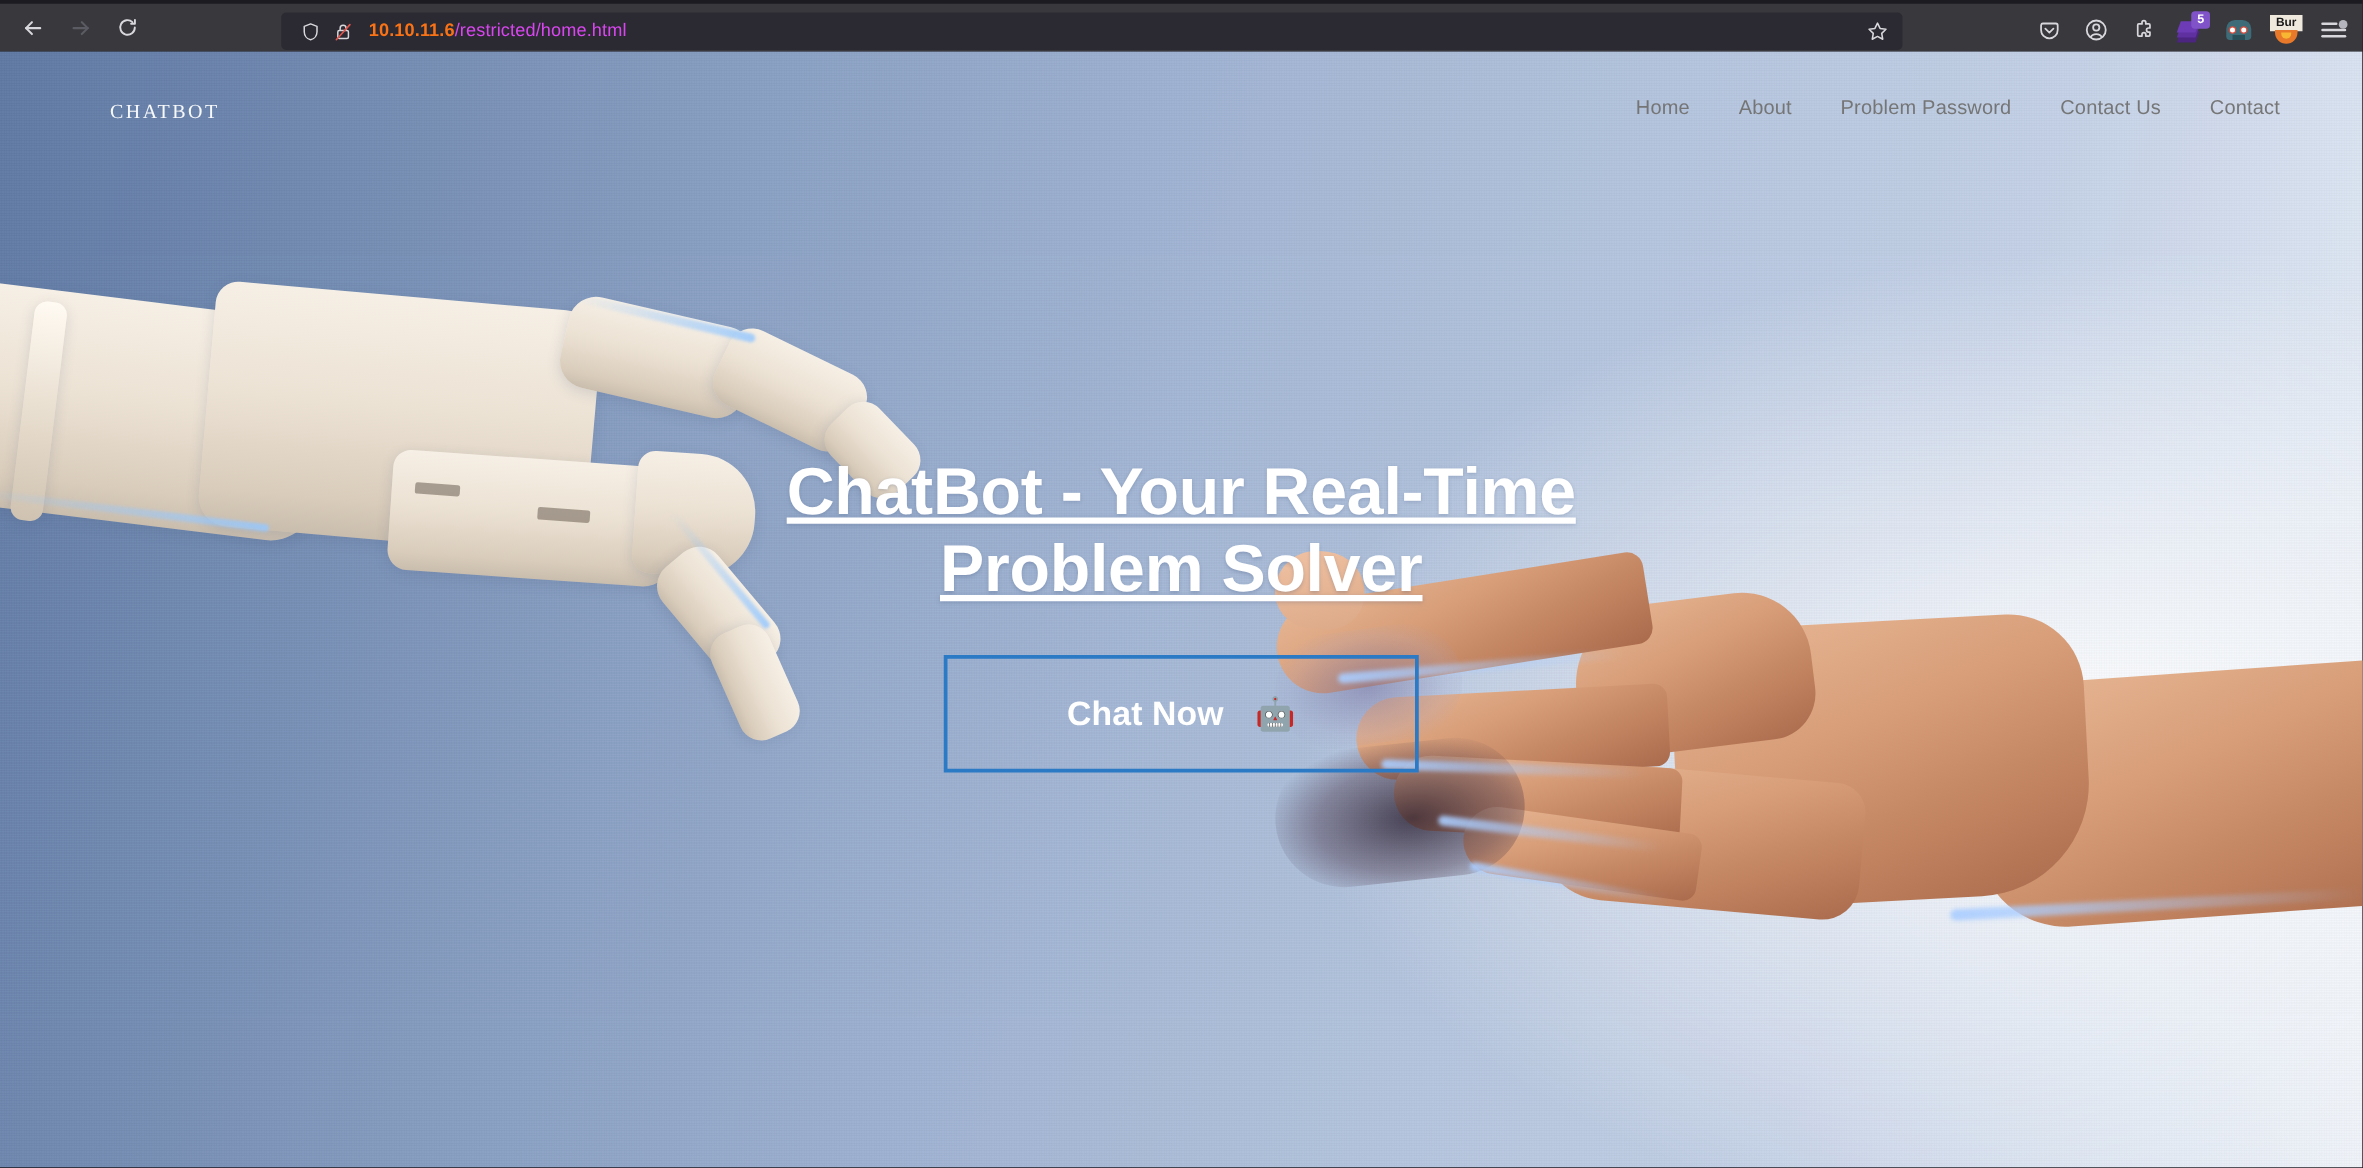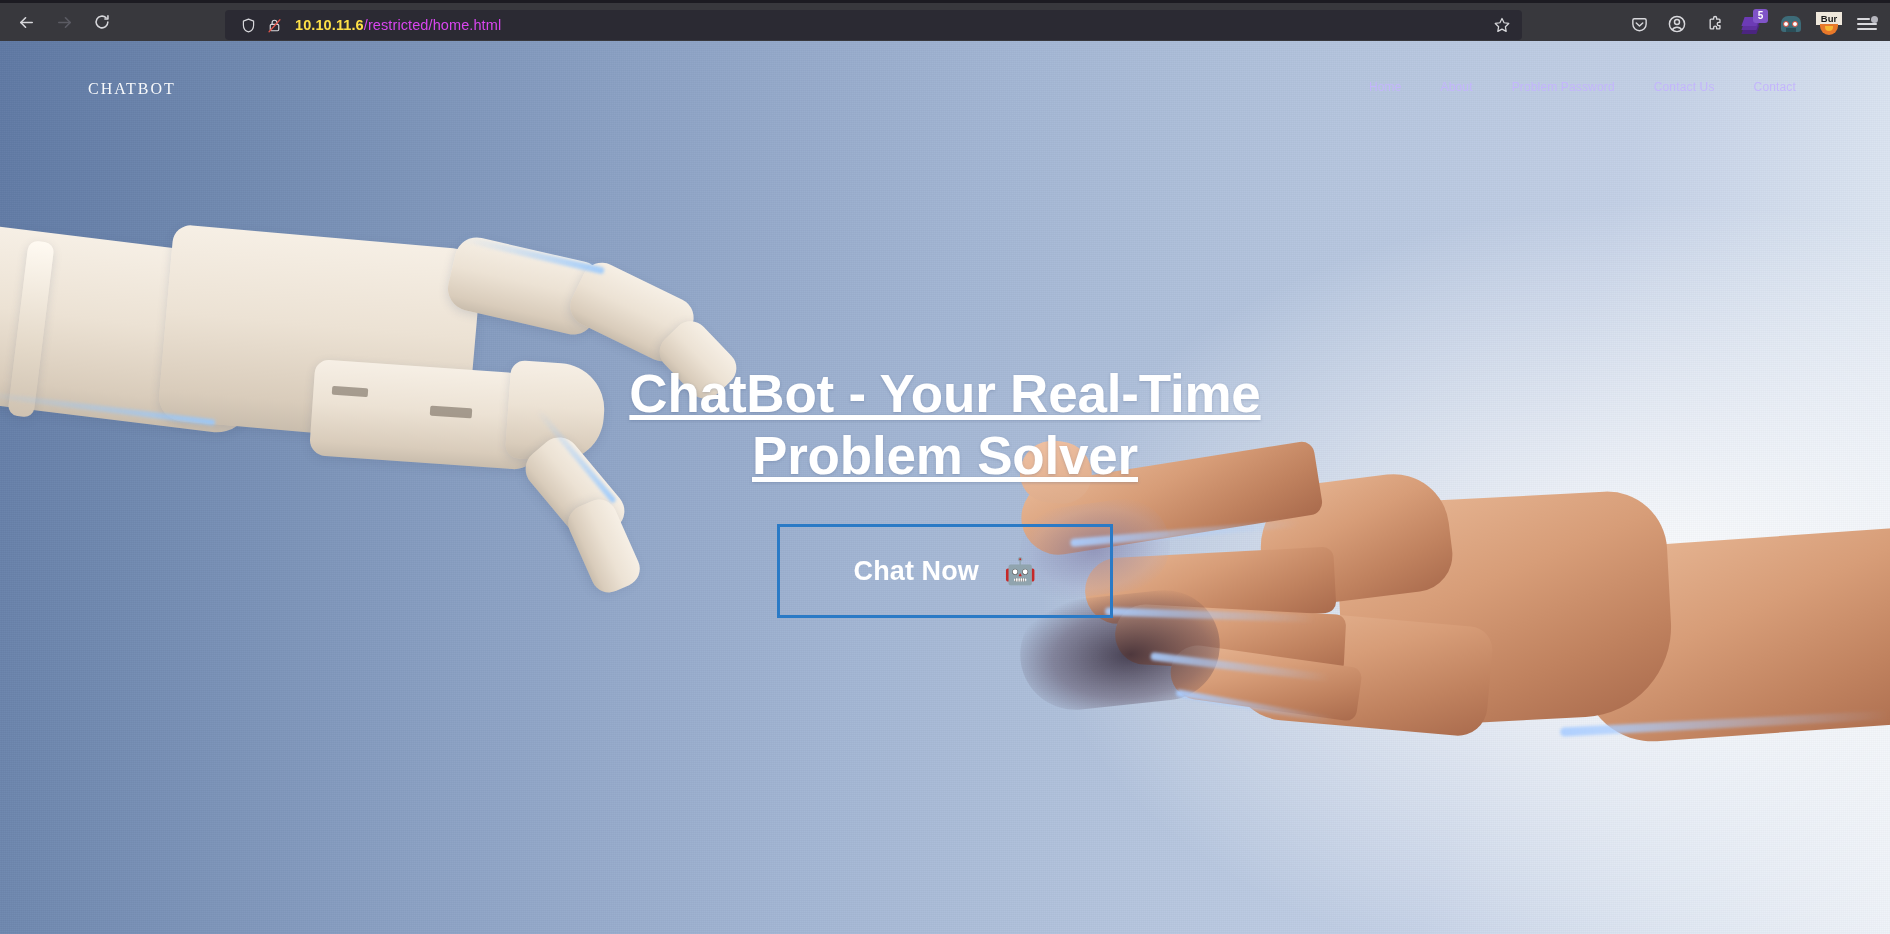--- a/index.html
+++ b/index.html
@@ -65,21 +65,21 @@
   #url-text {
     flex: 1 1 auto;
     margin-left: 8px;
     font-size: 14.5px;
     color: #8f8f9d;
     white-space: nowrap;
     overflow: hidden;
     letter-spacing: 0.1px;
     line-height: 30px;
   }
-  #url-text .host { color: #fde047; font-weight: 600; }
+  #url-text .host { color: #f97316; font-weight: 600; }
   #url-text .path { color: #d946ef; }
 
   #star-btn {
     width: 28px; height: 28px;
     display: flex; align-items: center; justify-content: center;
     flex: 0 0 auto;
     border-radius: 3px;
     cursor: pointer;
   }
 
@@ -426,43 +426,43 @@
 
   
   #site-header {
     position: absolute;
     left: 0; top: 0;
     width: 1890px;
     height: 92px;
     display: flex;
     align-items: center;
     justify-content: space-between;
-    padding: 0 84px 0 88px;
+    padding: 0 56px 0 88px;
     z-index: 10;
   }
   #brand {
     font-family: "Liberation Serif", serif;
     font-size: 23px;
     font-weight: 400;
     color: #ffffff;
     letter-spacing: 2.0px;
     font-variant: small-caps;
     text-transform: lowercase;
     opacity: 0.95;
     white-space: nowrap;
   }
   #main-nav {
     display: flex;
     align-items: center;
     gap: 39px;
     margin-right: 10px;
   }
   #main-nav a {
-    color: #c4b5fd;
-    font-size: 12px;
+    color: #737373;
+    font-size: 16px;
     font-weight: 400;
     text-decoration: none;
     white-space: nowrap;
     letter-spacing: 0.15px;
     opacity: 0.97;
   }
 
   
   #hero-content {
     position: absolute;
@@ -482,21 +482,21 @@
     letter-spacing: -0.2px;
     text-shadow: 0 1px 3px rgba(60,80,120,0.25);
     text-decoration: underline;
   }
   #chat-now-btn {
     display: inline-flex;
     align-items: center;
     justify-content: center;
     gap: 25px;
     margin-top: 37px;
-    width: 336px;
+    width: 380px;
     height: 94px;
     border: 3px solid #2a7ac6;
     background: transparent;
     color: #ffffff;
     font-family: "Liberation Sans", sans-serif;
     font-size: 27px;
     font-weight: 700;
     letter-spacing: 0.1px;
     cursor: pointer;
     border-radius: 0;

